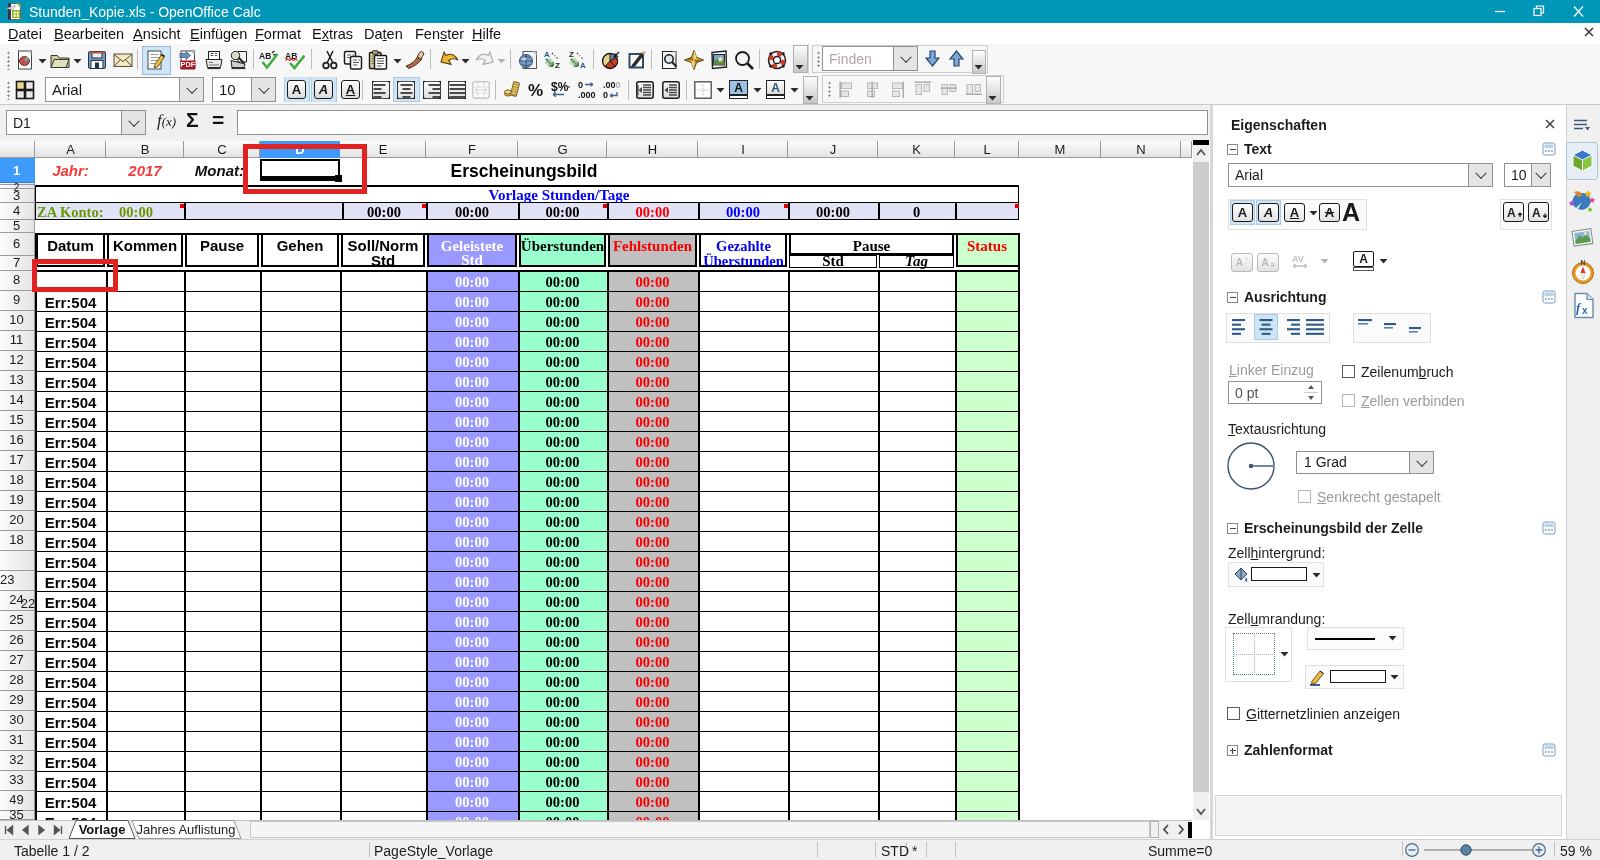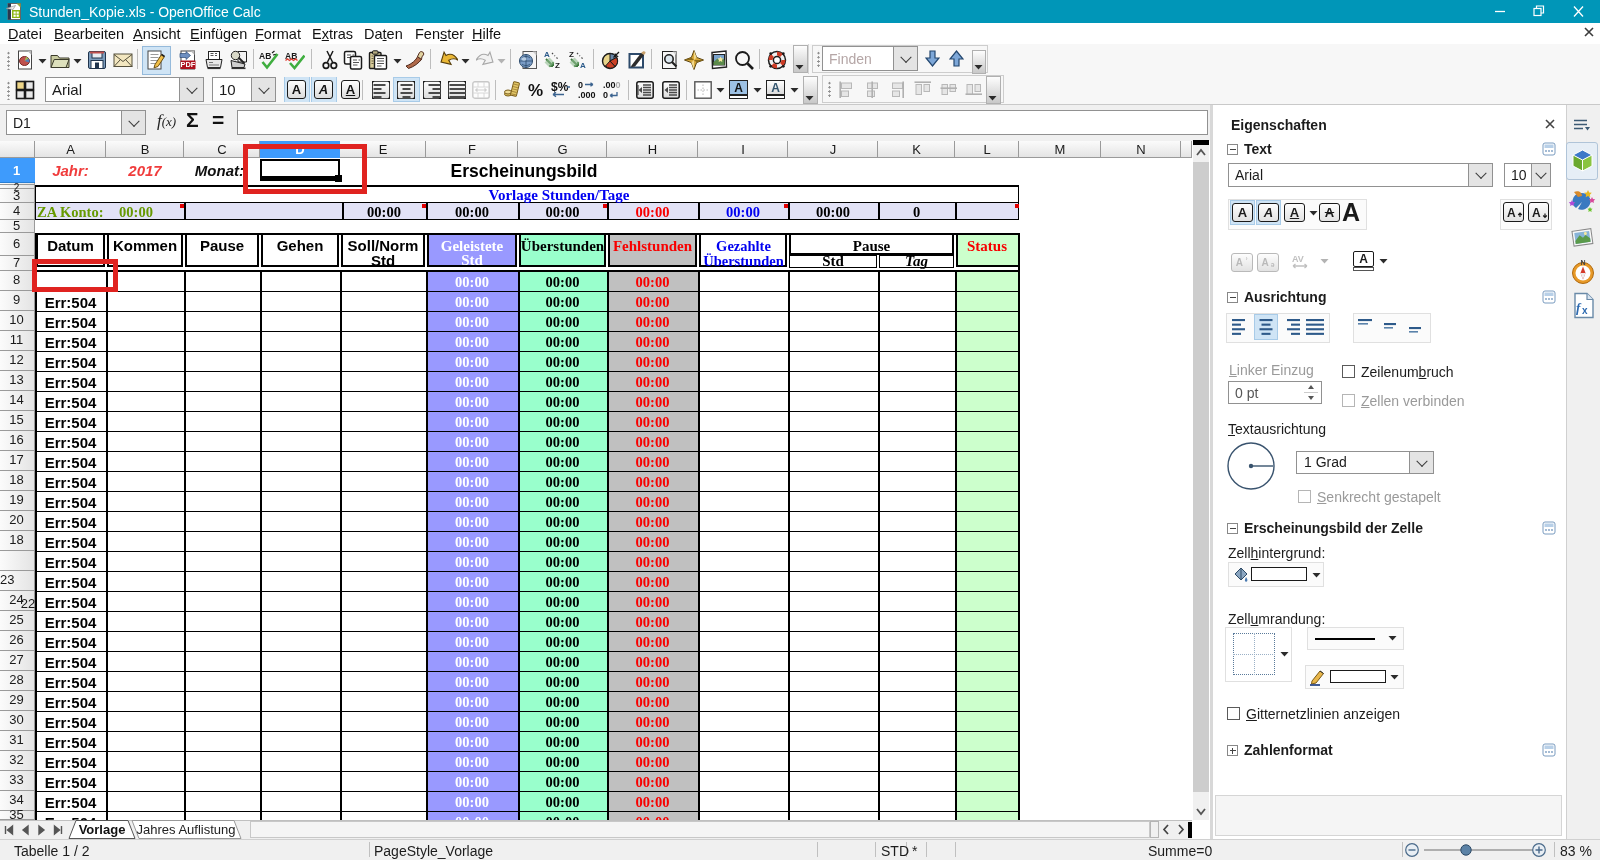--- a/index.html
+++ b/index.html
@@ -569,21 +569,21 @@
     <div class="ab" style="left:0;top:692.44px;width:33px;text-align:center;font-size:13px;color:#1a1a1a;">29</div>
     <div class="ab" style="left:0;top:710.5px;width:35px;height:20.0px;border-bottom:1px solid #9a9a9a;box-sizing:border-box;"></div>
     <div class="ab" style="left:0;top:712.44px;width:33px;text-align:center;font-size:13px;color:#1a1a1a;">30</div>
     <div class="ab" style="left:0;top:730.5px;width:35px;height:20.0px;border-bottom:1px solid #9a9a9a;box-sizing:border-box;"></div>
     <div class="ab" style="left:0;top:732.44px;width:33px;text-align:center;font-size:13px;color:#1a1a1a;">31</div>
     <div class="ab" style="left:0;top:750.5px;width:35px;height:20.0px;border-bottom:1px solid #9a9a9a;box-sizing:border-box;"></div>
     <div class="ab" style="left:0;top:752.44px;width:33px;text-align:center;font-size:13px;color:#1a1a1a;">32</div>
     <div class="ab" style="left:0;top:770.5px;width:35px;height:20.0px;border-bottom:1px solid #9a9a9a;box-sizing:border-box;"></div>
     <div class="ab" style="left:0;top:772.44px;width:33px;text-align:center;font-size:13px;color:#1a1a1a;">33</div>
     <div class="ab" style="left:0;top:790.5px;width:35px;height:20.0px;border-bottom:1px solid #9a9a9a;box-sizing:border-box;"></div>
-    <div class="ab" style="left:0;top:792.44px;width:33px;text-align:center;font-size:13px;color:#1a1a1a;">34</div>
+    <div class="ab" style="left:0;top:792.44px;width:33px;text-align:center;font-size:13px;color:#1a1a1a;">49</div>
     <div class="ab" style="left:0;top:810.5px;width:35px;height:9.5px;border-bottom:1px solid #9a9a9a;box-sizing:border-box;"></div>
     <div class="ab" style="left:0;top:807.19px;width:33px;text-align:center;font-size:13px;color:#1a1a1a;">35</div>
     <div class="ab" style="left:0;top:158px;width:35px;height:25px;background:#3e9bfc;border-bottom:1px solid #2a7fd4;box-sizing:border-box;"></div>
     <div class="ab" style="left:0;top:163px;width:33px;text-align:center;font-size:13px;color:#fff;font-weight:bold;">1</div>
     <div class="ab" style="left:35px;top:162px;width:71px;text-align:center;font-size:15px;font-weight:bold;font-style:italic;color:#f03c3c;">Jahr:</div>
     <div class="ab" style="left:106px;top:162px;width:78px;text-align:center;font-size:15px;font-weight:bold;font-style:italic;color:#f03c3c;">2017</div>
     <div class="ab" style="left:154px;top:162px;width:90px;text-align:right;font-size:15px;font-weight:bold;font-style:italic;color:#111;">Monat:</div>
     <div class="ab" style="left:394px;top:160.5px;width:260px;text-align:center;font-size:17.5px;font-weight:bold;color:#000;">Erscheinungsbild</div>
     <div class="ab" style="left:260px;top:158.5px;width:80px;height:22.5px;border:2.4px solid #000;border-bottom-width:5px;box-sizing:border-box;"></div>
     <div class="ab" style="left:335px;top:174.5px;width:7px;height:7px;background:#000;"></div>
@@ -852,21 +852,21 @@
     <div class="ab" style="left:1148px;top:843px;font-size:14px;color:#1c1c1c;white-space:nowrap;">Summe=0</div>
     <svg class="ab" style="left:1404px;top:842px" width="146" height="16" viewBox="0 0 146 16">
  <circle cx="8" cy="8" r="6.3" fill="#e8eef4" stroke="#4a6a8a" stroke-width="1.2"></circle>
  <path d="M4.5 8 h7" stroke="#4a6a8a" stroke-width="1.4"></path>
  <path d="M20 8 H135" stroke="#9a9a9a" stroke-width="1.6"></path>
  <path d="M62 3.5 v9" stroke="#9a9a9a" stroke-width="1"></path>
  <circle cx="62" cy="8" r="5.2" fill="#5b82a6" stroke="#2d4a66" stroke-width="1"></circle>
  <circle cx="135" cy="8" r="6.3" fill="#e8eef4" stroke="#4a6a8a" stroke-width="1.2"></circle>
  <path d="M131.5 8 h7 M135 4.5 v7" stroke="#4a6a8a" stroke-width="1.4"></path>
 </svg>
-    <div class="ab" style="left:1560px;top:843px;font-size:14px;color:#1c1c1c;white-space:nowrap;">83 %</div>
+    <div class="ab" style="left:1560px;top:843px;font-size:14px;color:#1c1c1c;white-space:nowrap;">59 %</div>
     <div class="ab" style="left:243px;top:144px;width:124px;height:50px;border:5px solid #e02320;box-sizing:border-box;"></div>
     <div class="ab" style="left:32px;top:258.5px;width:86px;height:33px;border:5px solid #e02320;box-sizing:border-box;"></div>
     <div class="ab" style="left:1210px;top:105px;width:3px;height:734px;background:#d8d8d8;"></div>
     <div class="ab" style="left:1213px;top:105px;width:387px;height:734px;background:#fff;"></div>
     <div class="ab" style="left:1566px;top:105px;width:34px;height:734px;background:#f0f0f0;border-left:1px solid #d0d0d0;box-sizing:border-box;"></div>
     <div class="ab" style="left:1231px;top:117px;font-size:14px;font-weight:bold;color:#1c1c1c;">Eigenschaften</div>
     <svg class="ab" style="left:1544px;top:118px" width="12" height="12" viewBox="0 0 12 12">
  <path d="M2 2 L10 10 M10 2 L2 10" stroke="#444" stroke-width="1.6"></path>
     </svg>
     <div class="secthdr" style="top:140px;"></div>

